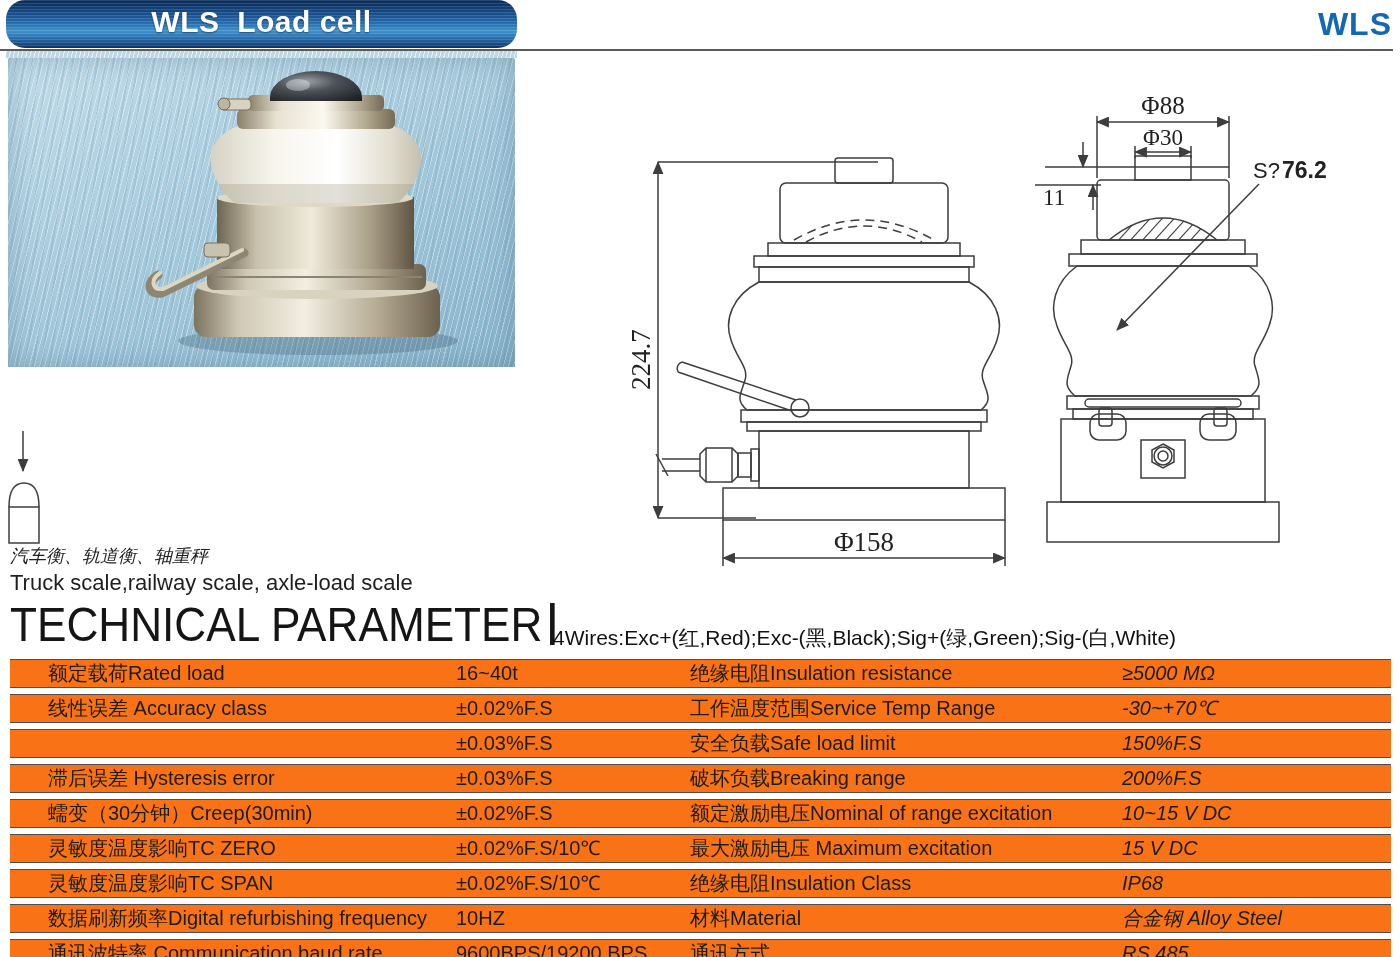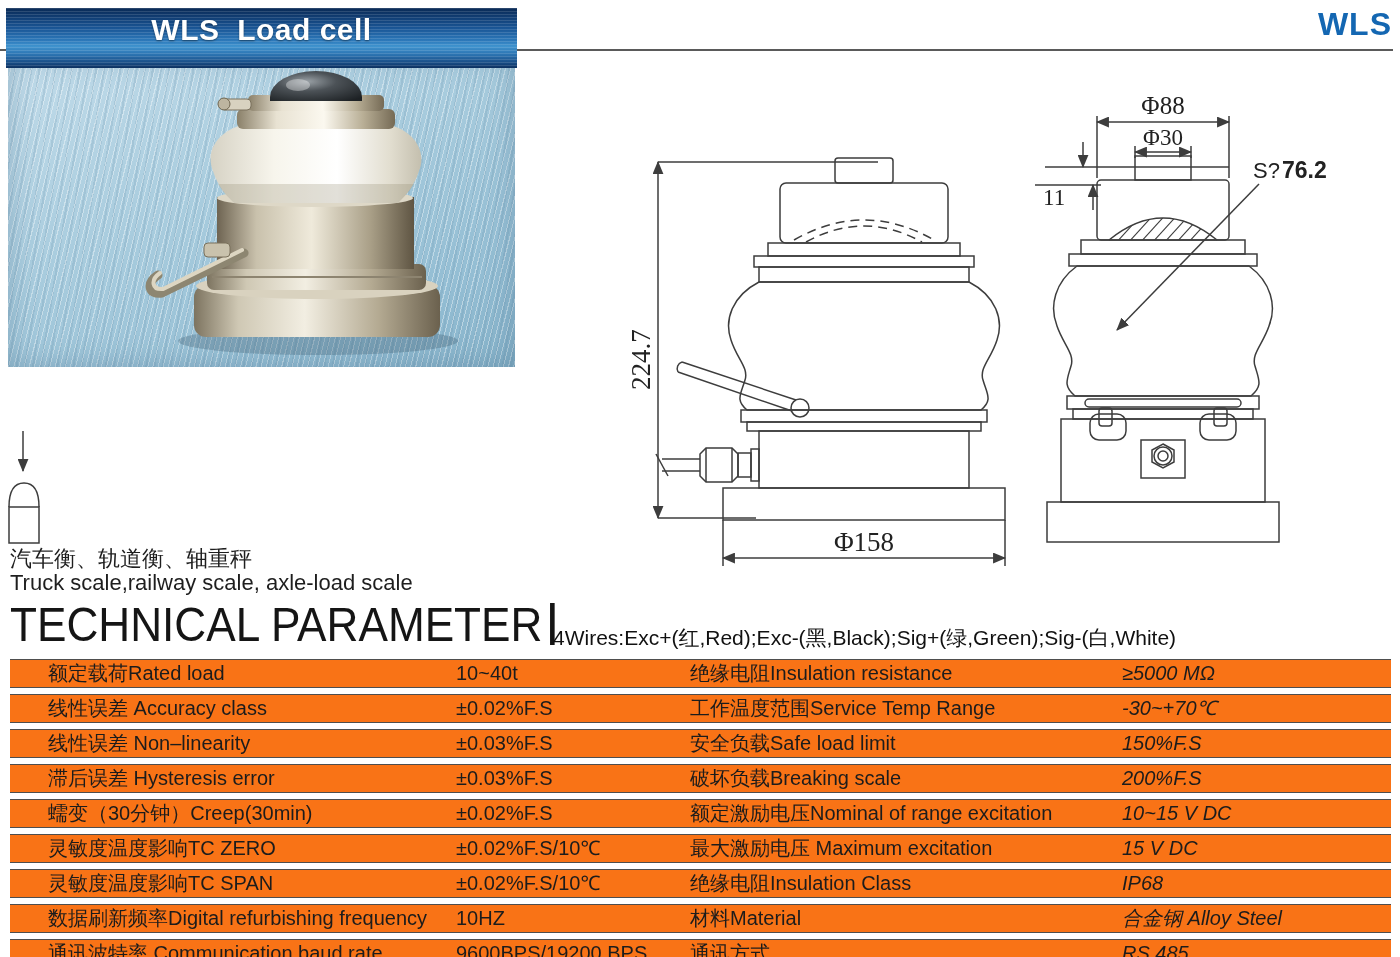--- a/index.html
+++ b/index.html
@@ -1,24 +1,24 @@
 <!DOCTYPE html>
 <html><head>
 <meta charset="utf-8">
 <style>
   html,body { margin:0; padding:0; background:#ffffff; }
   body { width:1400px; height:957px; position:relative; font-family:"Liberation Sans",sans-serif; overflow:hidden; }
 
   
   .top-rule { position:absolute; left:0; top:49px; width:1393px; height:2px; background:#5a5a5a; }
-  .banner { position:absolute; left:6px; top:8px; width:511px; height:60px;
+  .banner { position:absolute; left:6px; top:0; width:511px; height:48px;
     background:
       repeating-linear-gradient(180deg, rgba(255,255,255,.13) 0 1px, rgba(255,255,255,0) 1px 3px),
       linear-gradient(180deg,#0a2a55 0%,#113e74 16%,#1a5696 34%,#2c78b9 54%,#3f93ce 64%,#2b72b0 78%,#174a82 92%,#0d3160 100%);
-    z-index:3; }
+    z-index:3;border-radius:19px; }
   .banner-title { color:#ffffff; font-weight:bold; font-size:30px; line-height:43px; text-align:center; white-space:pre; letter-spacing:.5px; text-shadow:0 1px 2px rgba(0,0,0,.45); }
   .banner-fade { position:absolute; left:6px; top:51px; width:511px; height:7px;
     background:repeating-linear-gradient(105deg, rgba(255,255,255,.5) 0 1px, rgba(175,205,222,.55) 1px 4px), #cfe2ec; z-index:2; }
   .brand { position:absolute; right:8px; top:6px; font-size:32px; font-weight:bold; color:#1467b2; letter-spacing:1px; z-index:3; }
 
   
   .photo { position:absolute; left:8px; top:57px; width:507px; height:310px;
     background:
       repeating-linear-gradient(104deg, rgba(255,255,255,.38) 0 1px, rgba(255,255,255,0) 1px 5px),
       repeating-linear-gradient(99deg, rgba(110,150,175,.22) 0 2px, rgba(110,150,175,0) 2px 8px),
@@ -28,21 +28,21 @@
 
   
   .fv { position:absolute; left:628px; top:128px; width:405px; height:480px; }
   .sv { position:absolute; left:1035px; top:92px; width:365px; height:460px; }
   .load-icon { position:absolute; left:5px; top:425px; width:60px; height:122px; }
   svg.draw { stroke:#3d3d3d; fill:none; stroke-width:1.5; }
   svg.draw text { stroke:none; fill:#222222; }
   .dimnum { font-family:"Liberation Serif",serif; }
 
   
-  .app-zh { position:absolute; left:10px; top:544px; font-size:22px; color:#1e1e1e; }
+  .app-zh { position:absolute; left:10px; top:544px; font-size:18px; color:#1e1e1e;font-style:italic; }
   .app-en { position:absolute; left:10px; top:570px; font-size:22px; color:#1e1e1e; }
 
   
   .tech-title { position:absolute; left:10px; top:597px; font-size:48px; color:#151515; white-space:nowrap; transform:scaleX(.92); transform-origin:left center; }
   .tbar { display:inline-block; width:5px; height:42px; background:#151515; margin-left:8px; vertical-align:-4px; }
   .wiring { position:absolute; left:553px; top:624px; font-size:21px; color:#111111; white-space:nowrap; }
 
   
   .ptable { position:absolute; left:10px; top:659px; width:1381px; }
   .trow { position:relative; height:27px; background:#f97316; border-top:1.5px solid #4e4e4e; border-bottom:1.5px solid #4e4e4e; margin-bottom:6px; }
@@ -249,40 +249,39 @@
 <div class="app-en">Truck scale,railway scale, axle-load scale</div>
 
 <div class="tech-title">
   <span>TECHNICAL PARAMETER</span><span class="tbar"></span>
 </div>
 <div class="wiring">4Wires:Exc+(红,Red);Exc-(黑,Black);Sig+(绿,Green);Sig-(白,White)</div>
 
 <div class="ptable">
   <div class="trow">
     <span class="c l1">额定载荷Rated load</span>
-    <span class="c v1">10~40t</span>
+    <span class="c v1">16~40t</span>
     <span class="c l2">绝缘电阻Insulation resistance</span>
     <span class="c v2">≥5000 MΩ</span>
   </div>
   <div class="trow">
     <span class="c l1">线性误差 Accuracy class</span>
     <span class="c v1">±0.02%F.S</span>
     <span class="c l2">工作温度范围Service Temp Range</span>
     <span class="c v2">-30~+70℃</span>
   </div>
   <div class="trow">
-    <span class="c l1">线性误差 Non–linearity</span>
     <span class="c v1">±0.03%F.S</span>
     <span class="c l2">安全负载Safe load limit</span>
     <span class="c v2">150%F.S</span>
   </div>
   <div class="trow">
     <span class="c l1">滞后误差 Hysteresis error</span>
     <span class="c v1">±0.03%F.S</span>
-    <span class="c l2">破坏负载Breaking scale</span>
+    <span class="c l2">破坏负载Breaking range</span>
     <span class="c v2">200%F.S</span>
   </div>
   <div class="trow">
     <span class="c l1">蠕变（30分钟）Creep(30min)</span>
     <span class="c v1">±0.02%F.S</span>
     <span class="c l2">额定激励电压Nominal of range excitation</span>
     <span class="c v2">10~15 V DC</span>
   </div>
   <div class="trow">
     <span class="c l1">灵敏度温度影响TC ZERO</span>

